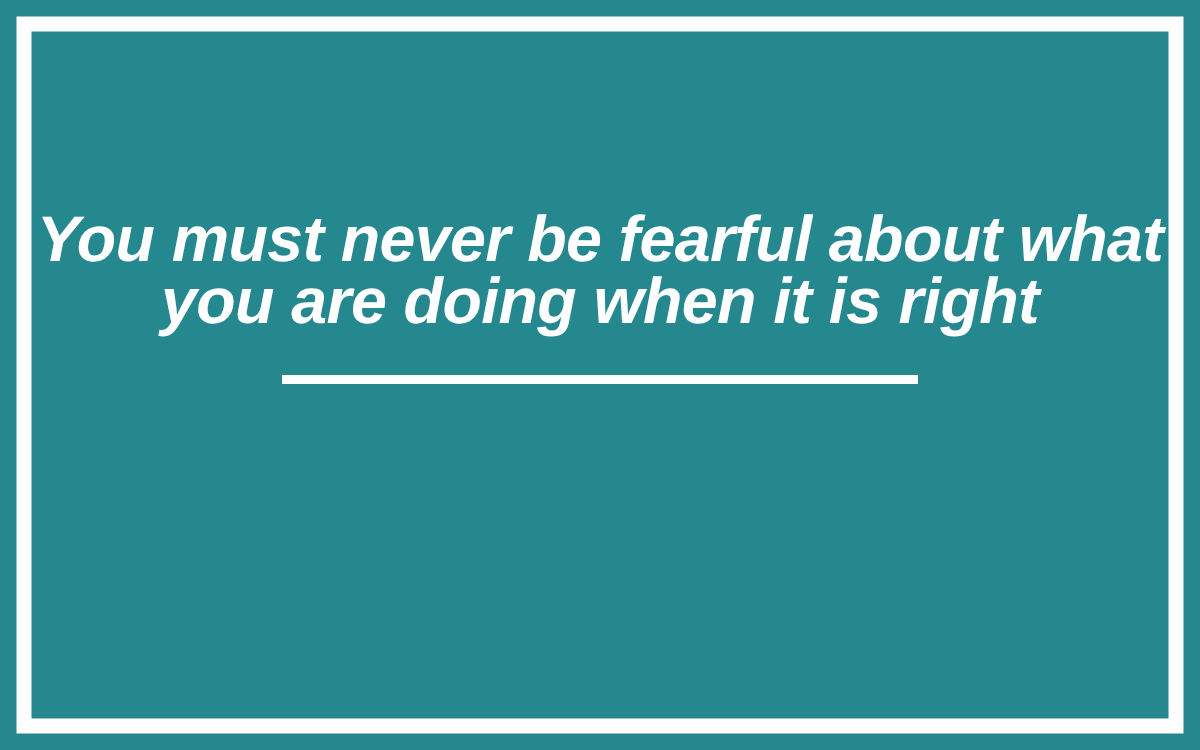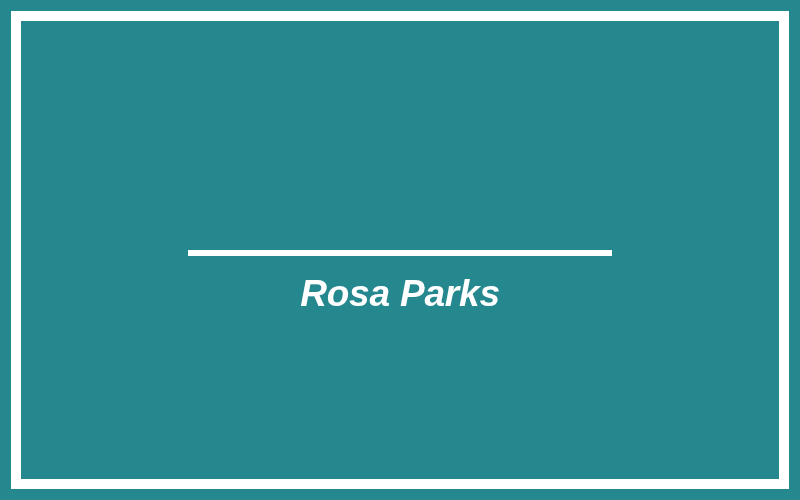--- a/index.html
+++ b/index.html
@@ -97,20 +97,23 @@
 </style>
 </head>
 <body>
 
 <div id="quote-card">
 
   <div id="card-inner"></div>
 
   <div id="card-frame"></div>
 
+  <div id="quote-block">
+    <p id="quote-text">You must never be fearful about what
+you are doing when it is right</p>
+  </div>
 
   <div id="quote-divider-wrap">
     <span id="quote-divider"></span>
   </div>
 
-  <p id="quote-author">Rosa Parks</p>
 
 </div>
 
 </body></html>

